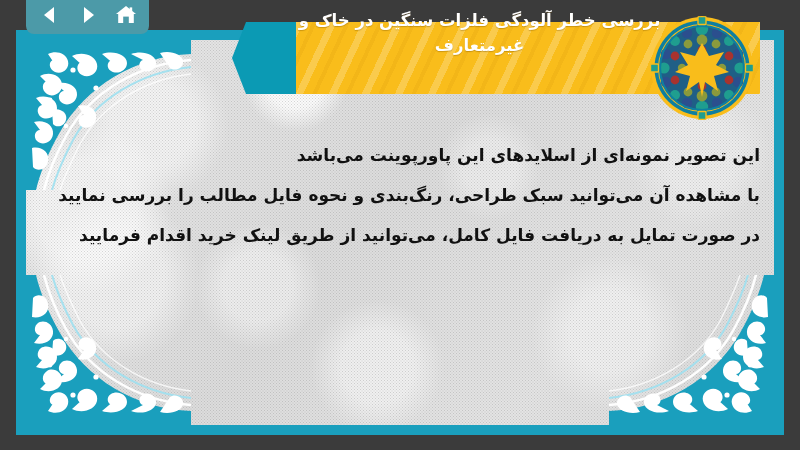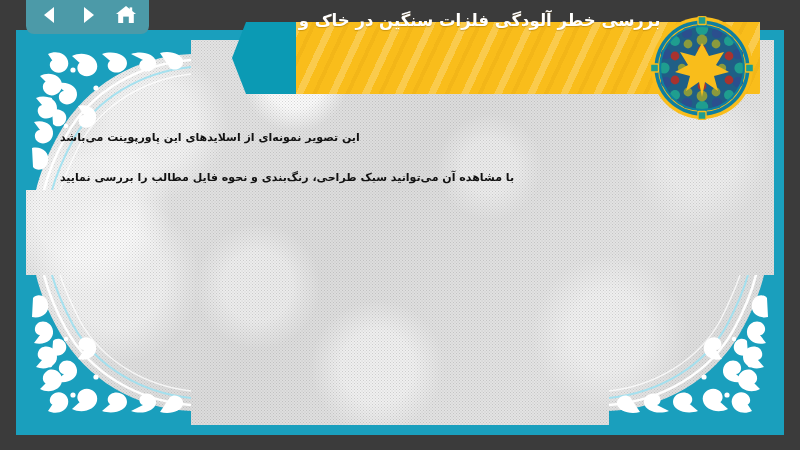--- a/index.html
+++ b/index.html
@@ -111,26 +111,26 @@
   
   #medallion {
     position:absolute; left:650px; top:16px;
     width:104px; height:104px;
     border-radius:50%;
     z-index:35;
   }
 
   
   #body-text {
-    position:absolute; left:60px; top:118px;
+    position:absolute; left:60px; top:135px;
     width:700px;
     direction:rtl;
-    text-align:left;
+    text-align:right;
     color:#111111;
-    font-size:11px;
+    font-size:17px;
     line-height:40px;
     font-weight:700;
     z-index:20;
   }
   #body-text p { white-space:nowrap; }
 </style>
 </head>
 <body>
 
 <div id="navbar">
@@ -247,20 +247,21 @@
       </g>
     </svg>
   </div>
 </div>
 
 <div id="banner">
   <div id="banner-teal"></div>
   <div id="banner-orange"></div>
   <div id="banner-title">
     <span>بررسی خطر آلودگی فلزات سنگین در خاک و</span>
+    <span>غیرمتعارف</span>
   </div>
 </div>
 
 <svg id="medallion" viewBox="0 0 104 104">
   <defs>
     <clipPath id="mclip">
         <circle cx="52" cy="52" r="50"></circle>
       </clipPath>
   </defs>
   <circle cx="52" cy="52" r="51" fill="#f9bd1b"></circle>
@@ -309,13 +310,14 @@
     <rect x="48" y="0.5" width="8" height="8" rx="1"></rect>
     <rect x="48" y="95.5" width="8" height="8" rx="1"></rect>
     <rect x="0.5" y="48" width="8" height="8" rx="1"></rect>
     <rect x="95.5" y="48" width="8" height="8" rx="1"></rect>
   </g>
 </svg>
 
 <div id="body-text">
   <p>این تصویر نمونه‌ای از اسلایدهای این پاورپوینت می‌باشد</p>
   <p>با مشاهده آن می‌توانید سبک طراحی، رنگ‌بندی و نحوه فایل مطالب را بررسی نمایید</p>
+  <p>در صورت تمایل به دریافت فایل کامل، می‌توانید از طریق لینک خرید اقدام فرمایید</p>
 </div>
 
 </body></html>

